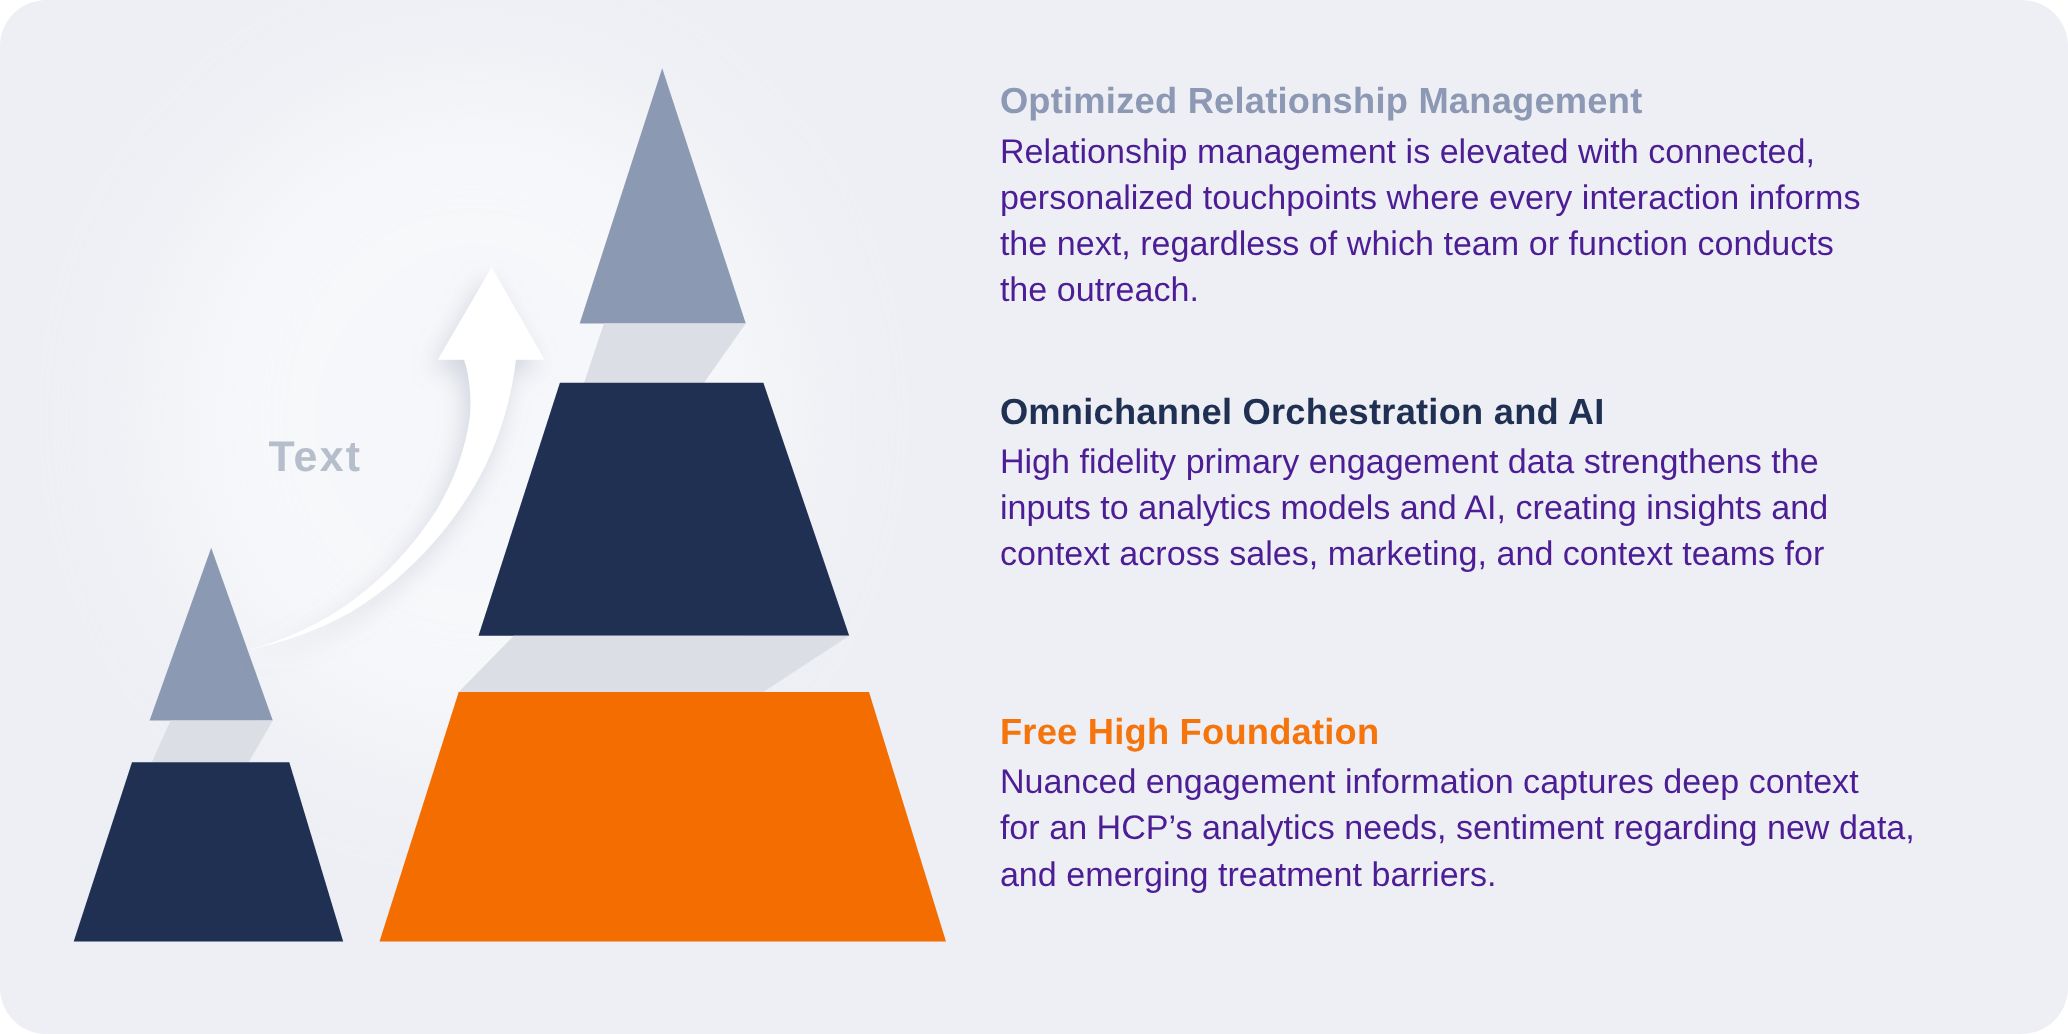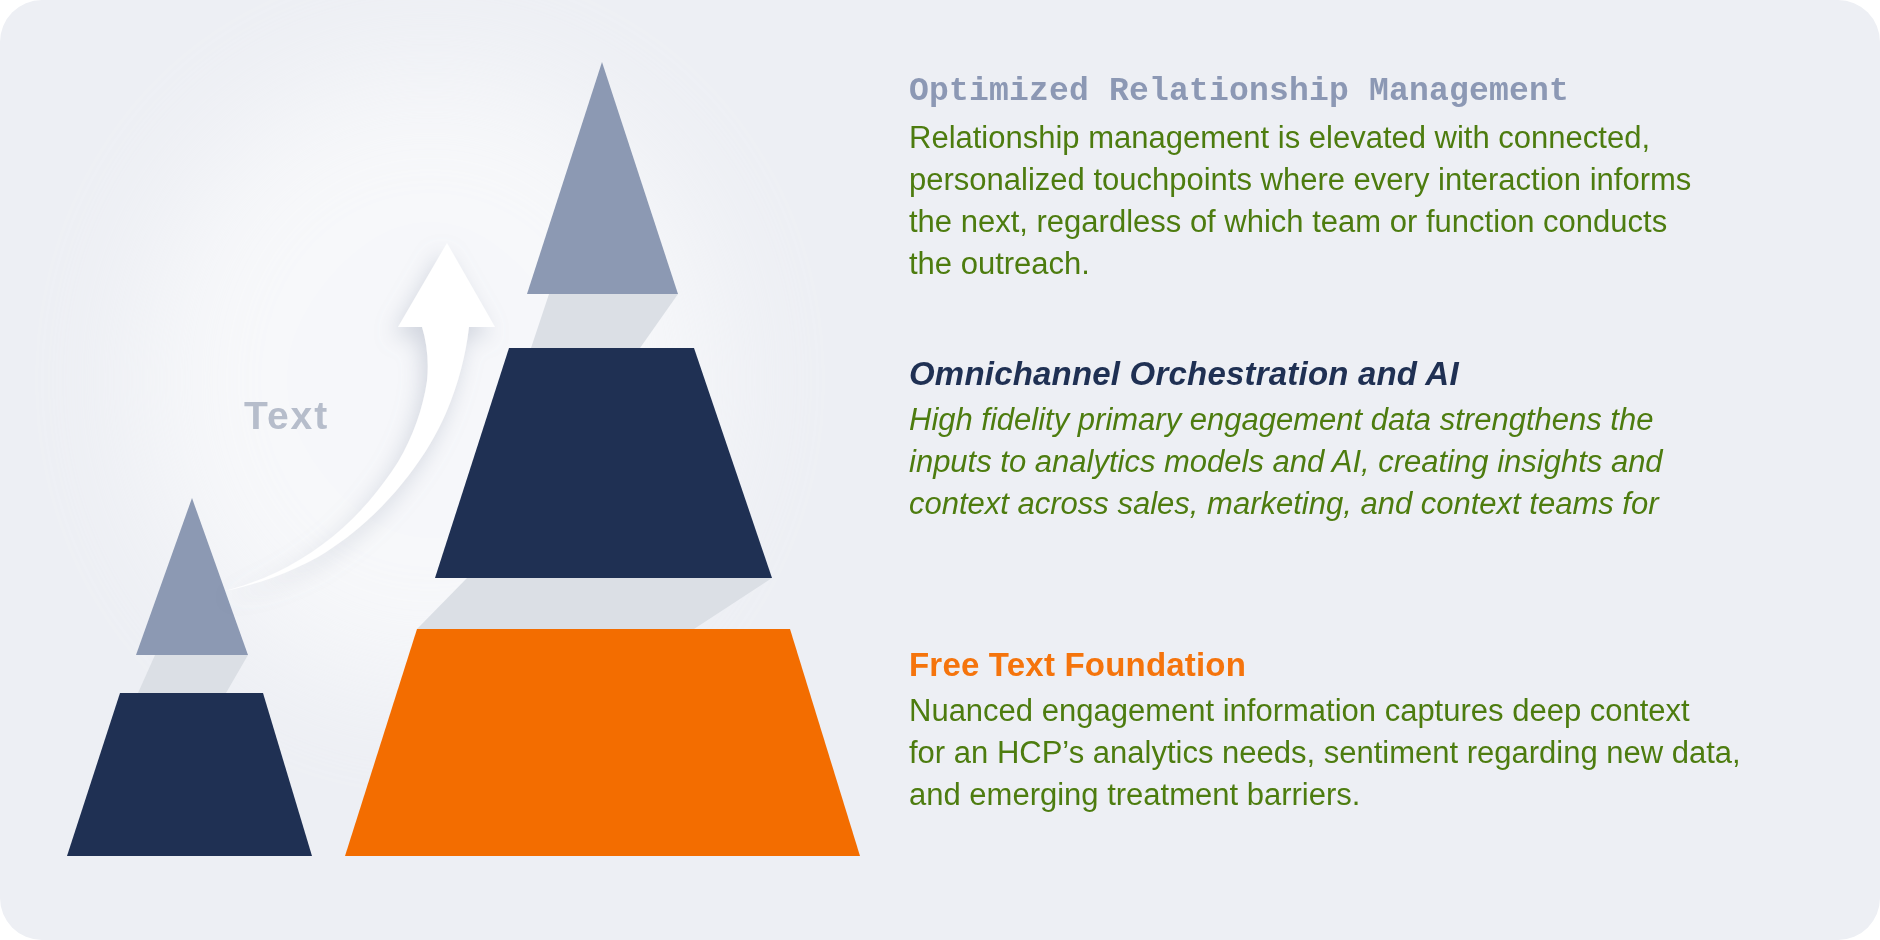--- a/index.html
+++ b/index.html
@@ -26,28 +26,28 @@
   .section{position:absolute;left:909px;}
   .section .heading{
     font-size:33px;font-weight:700;
     line-height:44px;
     letter-spacing:0.2px;
     margin-bottom:3px;
   }
   .section .body .line{
     font-size:31px;font-weight:400;
     line-height:42px;
-    color:#4d7c0f;
+    color:#4c1d95;
     white-space:nowrap;
   }
-  .heading-slate{color:#8c98b4;font-family:Liberation Mono, monospace;}
+  .heading-slate{color:#8c98b4;}
   .heading-navy{color:#1f3053;}
   .heading-orange{color:#f5740c;}
   #section-1{top:70px;}
-  #section-2{top:352px;font-style:italic;}
+  #section-2{top:352px;}
   #section-3{top:643px;}
 </style>
 </head>
 <body>
 
 <div class="stage">
   <div class="card"></div>
 
   <svg class="diagram-svg" width="1880" height="940" viewBox="0 0 1880 940">
     <defs>
@@ -104,20 +104,20 @@
   <div class="section" id="section-2">
     <div class="heading heading-navy">Omnichannel Orchestration and AI</div>
     <div class="body">
         <div class="line">High fidelity primary engagement data strengthens the</div>
         <div class="line">inputs to analytics models and AI, creating insights and</div>
         <div class="line">context across sales, marketing, and context teams for</div>
       </div>
   </div>
 
   <div class="section" id="section-3">
-    <div class="heading heading-orange">Free Text Foundation</div>
+    <div class="heading heading-orange">Free High Foundation</div>
     <div class="body">
         <div class="line">Nuanced engagement information captures deep context</div>
         <div class="line">for an HCP’s analytics needs, sentiment regarding new data,</div>
         <div class="line">and emerging treatment barriers.</div>
       </div>
   </div>
 </div>
 
 </body></html>

